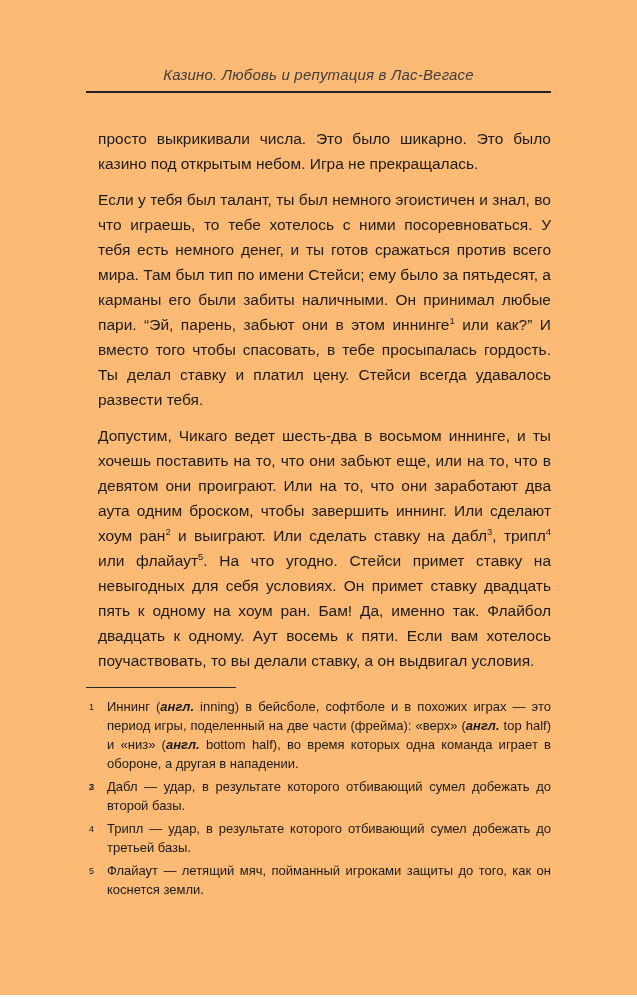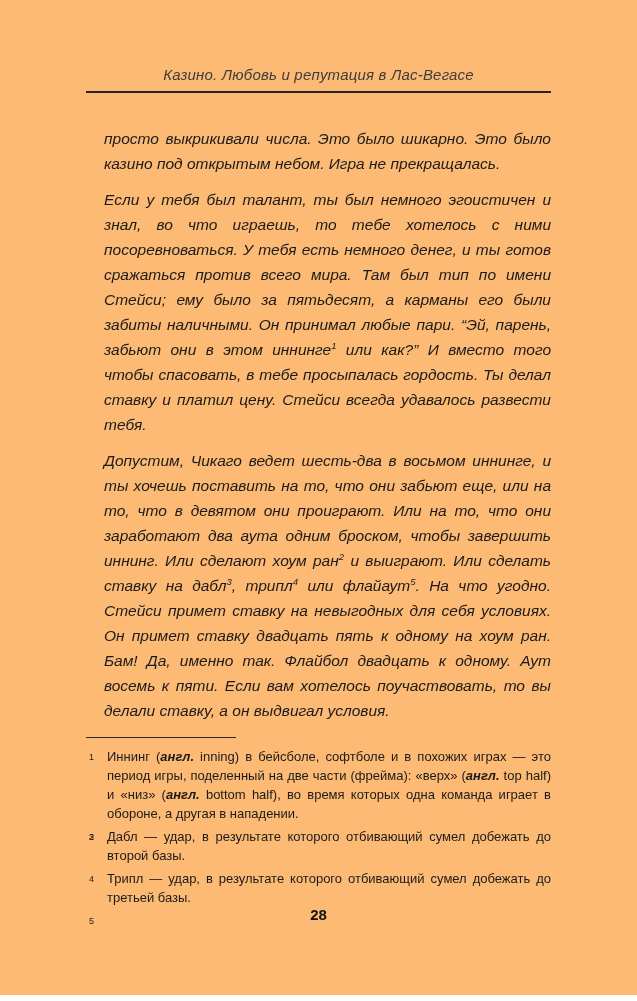--- a/index.html
+++ b/index.html
@@ -31,22 +31,21 @@
     height: 2px;
     background: #232323;
   }
   .body-text {
     margin-top: 33px;
     font-size: 15.5px;
     line-height: 25px;
     text-align: justify;
   }
   .body-text p {
-    margin: 0 0 11px 18px;
-    font-style: italic;
+    margin: 0 0 11px 12px;
   }
   .body-text p:last-child {
     margin-bottom: 0;
   }
   sup.bsup {
     font-size: 9.5px;
     line-height: 0;
     vertical-align: super;
   }
   .footnotes {
@@ -104,19 +103,18 @@
       <p>Допустим, Чикаго ведет шесть-два в восьмом иннинге, и ты хочешь поставить на то, что они забьют еще, или на то, что в девятом они проиграют. Или на то, что они заработают два аута одним броском, чтобы завершить иннинг. Или сделают хоум ран<sup class="bsup">2</sup> и выиграют. Или сделать ставку на дабл<sup class="bsup">3</sup>, трипл<sup class="bsup">4</sup> или флайаут<sup class="bsup">5</sup>. На что угодно. Стейси примет ставку на невыгодных для себя условиях. Он примет ставку двадцать пять к одному на хоум ран. Бам! Да, именно так. Флайбол двадцать к одному. Аут восемь к пяти. Если вам хотелось поучаствовать, то вы делали ставку, а он выдвигал условия.</p>
     </div>
 
   <div class="footnotes">
     <div class="footnote-rule"></div>
     <div id="footnote-list">
         <div class="footnote"><span class="fn-num">1</span><span class="fn-text">Иннинг (<i>англ.</i> inning) в бейсболе, софтболе и в похожих играх — это период игры, поделенный на две части (фрейма): «верх» (<i>англ.</i> top half) и «низ» (<i>англ.</i> bottom half), во время которых одна команда играет в обороне, а другая в нападении.</span></div>
         <div class="footnote"><span class="fn-num">2</span></div>
         <div class="footnote"><span class="fn-num">3</span><span class="fn-text">Дабл — удар, в результате которого отбивающий сумел добежать до второй базы.</span></div>
         <div class="footnote"><span class="fn-num">4</span><span class="fn-text">Трипл — удар, в результате которого отбивающий сумел добежать до третьей базы.</span></div>
-        <div class="footnote"><span class="fn-num">5</span></div>
+        <div class="footnote"><span class="fn-num">5</span><span class="fn-text">Флайаут — летящий мяч, пойманный игроками защиты до того, как он коснется земли.</span></div>
       </div>
   </div>
 
-  <div class="page-number">28</div>
 
 </div>
 
 </body></html>

